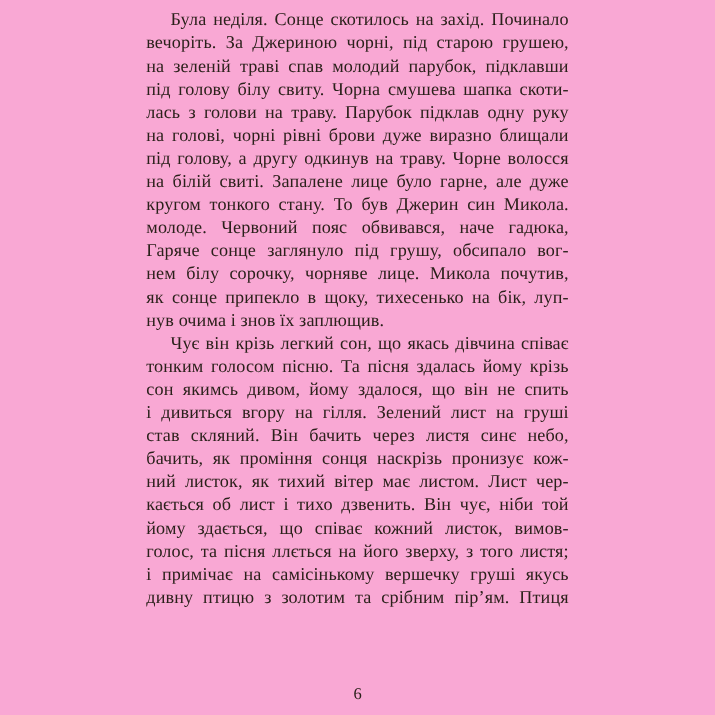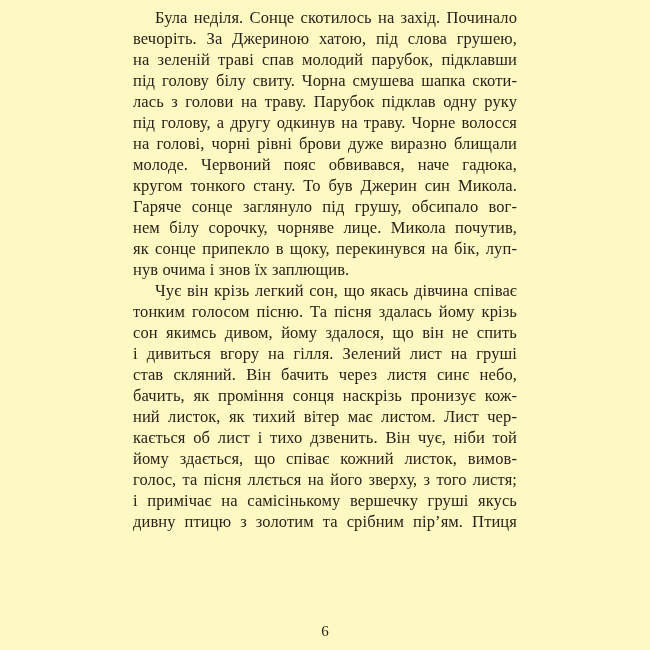--- a/index.html
+++ b/index.html
@@ -3,21 +3,21 @@
 <meta charset="utf-8">
 <style>
   html, body {
     margin: 0;
     padding: 0;
   }
   .page {
     position: relative;
     width: 650px;
     height: 650px;
-    background: #fef9c3;
+    background: #f9a8d4;
     overflow: hidden;
     font-family: "Liberation Serif", "DejaVu Serif", serif;
     color: #2b211b;
   }
   .text-block {
     position: absolute;
     left: 133px;
     top: 7px;
     width: 384px;
   }
@@ -52,31 +52,32 @@
     color: #2b211b;
   }
 </style>
 </head>
 <body>
 
 <main class="page">
   <div class="text-block">
       <div class="paragraph">
         <div class="line indent">Була неділя. Сонце скотилось на захід. Починало</div>
-        <div class="line">вечоріть. За Джериною хатою, під слова грушею,</div>
+        <div class="line">вечоріть. За Джериною чорні, під старою грушею,</div>
         <div class="line">на зеленій траві спав молодий парубок, підклавши</div>
         <div class="line">під голову білу свиту. Чорна смушева шапка скоти-</div>
         <div class="line">лась з голови на траву. Парубок підклав одну руку</div>
+        <div class="line">на голові, чорні рівні брови дуже виразно блищали</div>
         <div class="line">під голову, а другу одкинув на траву. Чорне волосся</div>
-        <div class="line">на голові, чорні рівні брови дуже виразно блищали</div>
+        <div class="line">на білій свиті. Запалене лице було гарне, але дуже</div>
+        <div class="line">кругом тонкого стану. То був Джерин син Микола.</div>
         <div class="line">молоде. Червоний пояс обвивався, наче гадюка,</div>
-        <div class="line">кругом тонкого стану. То був Джерин син Микола.</div>
         <div class="line">Гаряче сонце заглянуло під грушу, обсипало вог-</div>
         <div class="line">нем білу сорочку, чорняве лице. Микола почутив,</div>
-        <div class="line">як сонце припекло в щоку, перекинувся на бік, луп-</div>
+        <div class="line">як сонце припекло в щоку, тихесенько на бік, луп-</div>
         <div class="line no-justify">нув очима і знов їх заплющив.</div>
       </div>
       <div class="paragraph">
         <div class="line indent">Чує він крізь легкий сон, що якась дівчина співає</div>
         <div class="line">тонким голосом пісню. Та пісня здалась йому крізь</div>
         <div class="line">сон якимсь дивом, йому здалося, що він не спить</div>
         <div class="line">і дивиться вгору на гілля. Зелений лист на груші</div>
         <div class="line">став скляний. Він бачить через листя синє небо,</div>
         <div class="line">бачить, як проміння сонця наскрізь пронизує кож-</div>
         <div class="line">ний листок, як тихий вітер має листом. Лист чер-</div>

